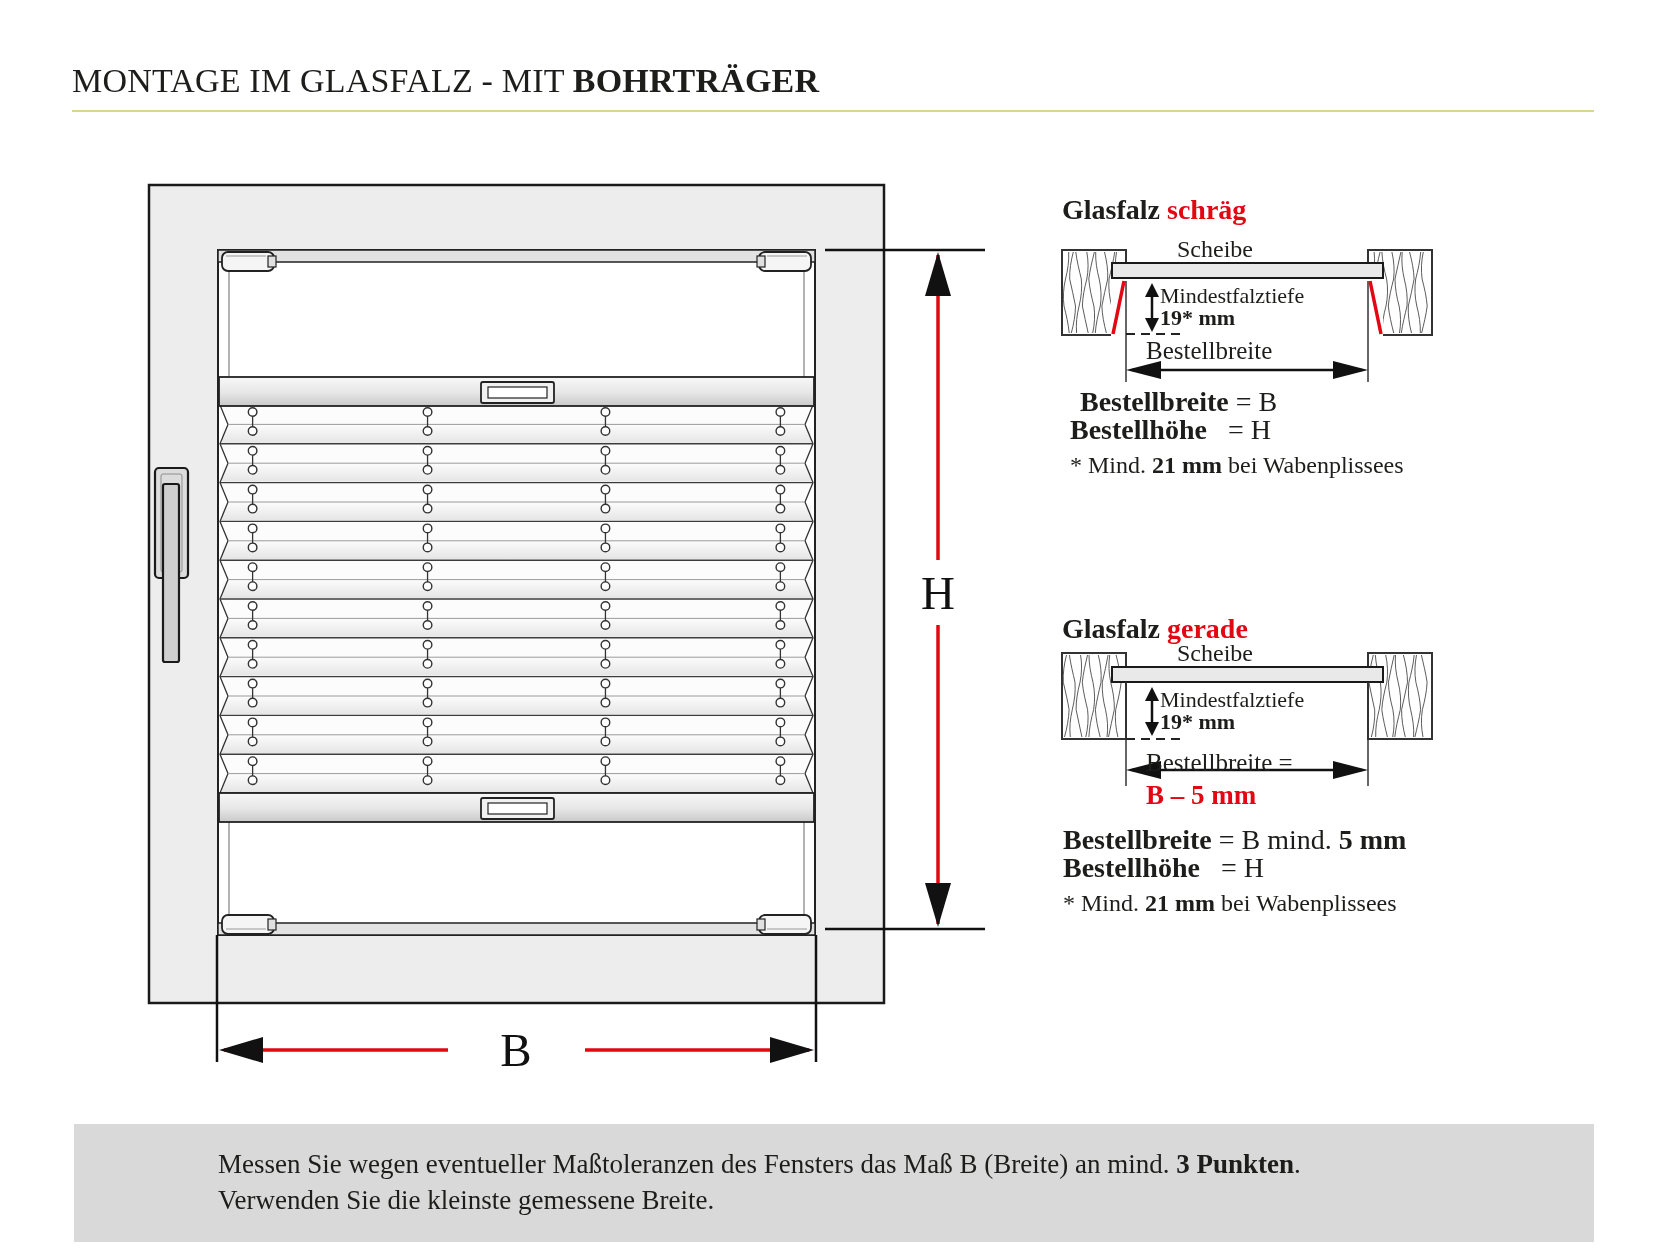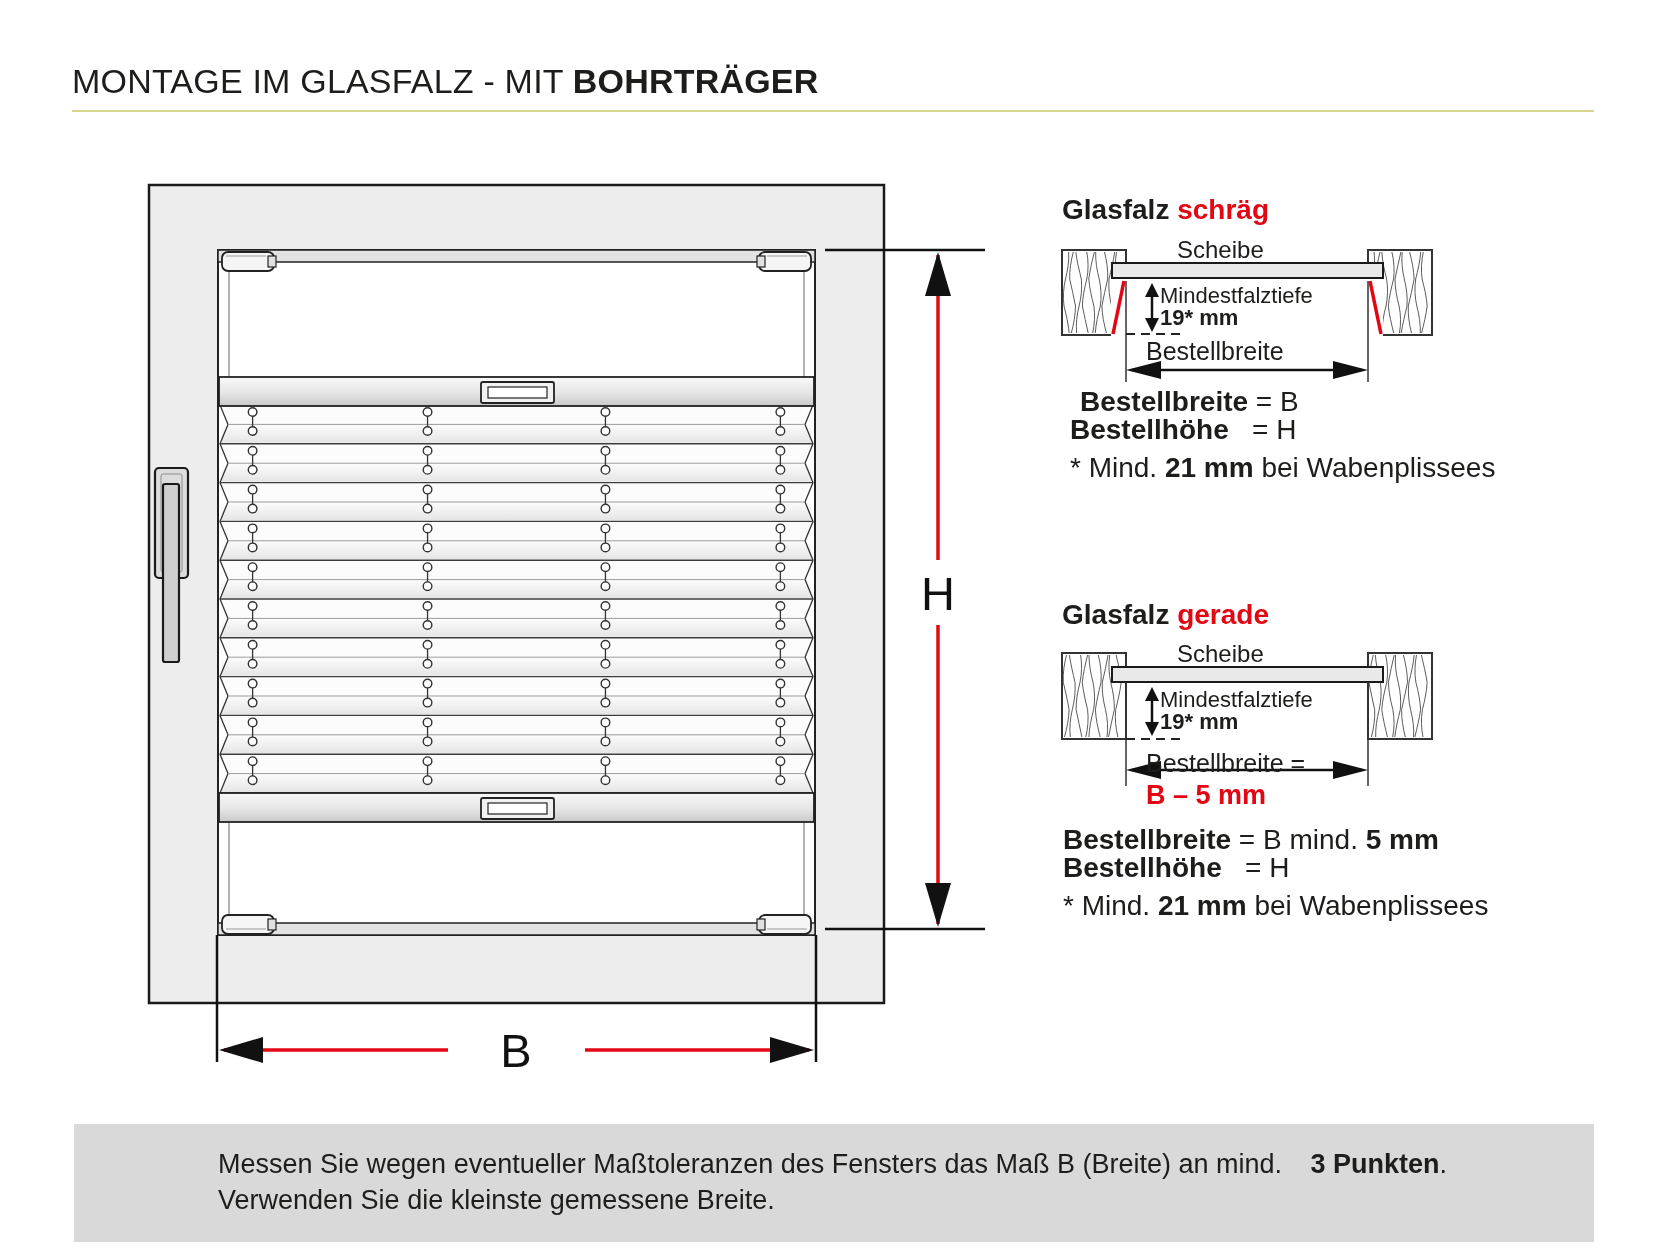--- a/index.html
+++ b/index.html
@@ -2,47 +2,47 @@
 <html><head>
 <meta charset="utf-8">
 <style>
   html,body{margin:0;padding:0;}
   body{
     width:1667px;height:1250px;position:relative;overflow:hidden;
     background:#ffffff;
     font-family:"Liberation Sans", sans-serif;
     color:#1d1d1b;
   }
-  .abs{position:absolute;}
+  .abs{position:absolute;font-family:Liberation Serif, serif;}
   
   .page-title{left:72px;top:62px;font-size:34px;letter-spacing:.2px;white-space:nowrap;}
   .page-title .bold{font-weight:700;}
   .title-underline{left:72px;top:110px;width:1522px;height:2px;background:#d6d88f;}
   
   .dim-letter{font-size:47px;color:#111;text-align:center;width:60px;}
   .h-letter{left:908px;top:566px;}
   .b-letter{left:486px;top:1023px;}
   
   .sec-heading{font-size:28px;font-weight:700;white-space:nowrap;}
   .sec-heading .red{color:#e30613;}
   .cs-label{white-space:nowrap;}
   .pane-label{font-size:24px;width:142px;}
   .depth-label{font-size:22px;width:182px;}
   .depth-value{font-size:22px;font-weight:700;width:182px;}
   .order-width{font-size:25px;width:202px;}
   .order-width-red{font-size:27px;font-weight:700;color:#e30613;width:202px;}
   
   .res-line{font-size:28px;white-space:pre;}
   .res-line .bold{font-weight:700;}
-  .footnote{font-size:28px;white-space:pre;}
+  .footnote{font-size:24px;white-space:pre;}
   .footnote .bold{font-weight:700;}
   
   .warning-box{left:74px;top:1124px;width:1520px;height:118px;background:#d9d9d9;}
   .warning-text{left:218px;top:1146px;font-size:27px;line-height:36px;color:#1d1d1b;}
-  .warning-text .bold{font-weight:700;margin-left:21px;}
+  .warning-text .bold{font-weight:700;}
   svg{position:absolute;left:0;top:0;}
 </style>
 </head>
 <body>
 
 <svg width="1667" height="1250" viewBox="0 0 1667 1250">
   <defs>
     <linearGradient id="railGrad" x1="0" y1="0" x2="0" y2="1">
       <stop offset="0" stop-color="#f8f8f8"></stop>
         <stop offset="0.55" stop-color="#e6e6e6"></stop>
@@ -382,21 +382,21 @@
 
 <div class="abs sec-heading" style="left:1062px;top:194px;"><span>Glasfalz </span><span class="red">schräg</span></div>
 <div class="abs cs-label pane-label" style="left:1177px;top:236px;">Scheibe</div>
 <div class="abs cs-label depth-label" style="left:1160px;top:283px;">Mindestfalztiefe</div>
 <div class="abs cs-label depth-value" style="left:1160px;top:305px;">19* mm</div>
 <div class="abs cs-label order-width" style="left:1146px;top:337px;">Bestellbreite</div>
 <div class="abs res-line" style="left:1070px;top:386px;margin-left:10px;"><span class="bold">Bestellbreite</span><span> = B</span><span class="bold"></span></div>
 <div class="abs res-line" style="left:1070px;top:414px;"><span class="bold">Bestellhöhe</span><span>   = H</span></div>
 <div class="abs footnote" style="left:1070px;top:452px;"><span>* Mind. </span><span class="bold">21 mm</span><span> bei Wabenplissees</span></div>
 
-<div class="abs sec-heading" style="left:1062px;top:599px;"><span>Glasfalz </span><span class="red">gerade</span></div>
+<div class="abs sec-heading" style="left:1062px;top:613px;"><span>Glasfalz </span><span class="red">gerade</span></div>
 <div class="abs cs-label pane-label" style="left:1177px;top:640px;">Scheibe</div>
 <div class="abs cs-label depth-label" style="left:1160px;top:687px;">Mindestfalztiefe</div>
 <div class="abs cs-label depth-value" style="left:1160px;top:709px;">19* mm</div>
 <div class="abs cs-label order-width" style="left:1146px;top:749px;">Bestellbreite =</div>
 <div class="abs cs-label order-width-red" style="left:1146px;top:780px;">B – 5 mm</div>
 <div class="abs res-line" style="left:1063px;top:824px;"><span class="bold">Bestellbreite</span><span> = B mind. </span><span class="bold">5 mm</span></div>
 <div class="abs res-line" style="left:1063px;top:852px;"><span class="bold">Bestellhöhe</span><span>   = H</span></div>
 <div class="abs footnote" style="left:1063px;top:890px;"><span>* Mind. </span><span class="bold">21 mm</span><span> bei Wabenplissees</span></div>
 
 <div class="abs warning-box"></div>

